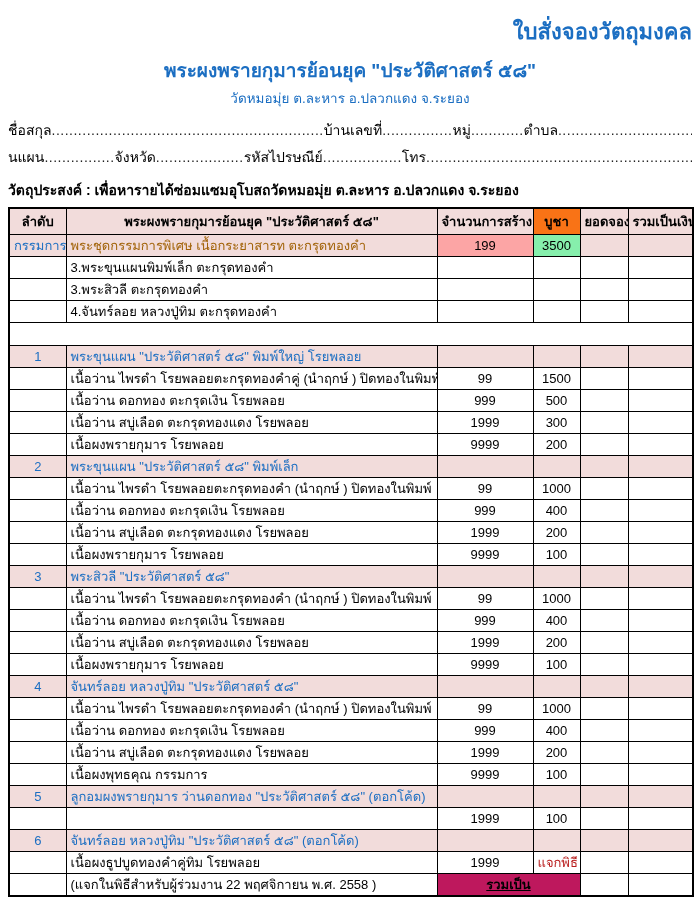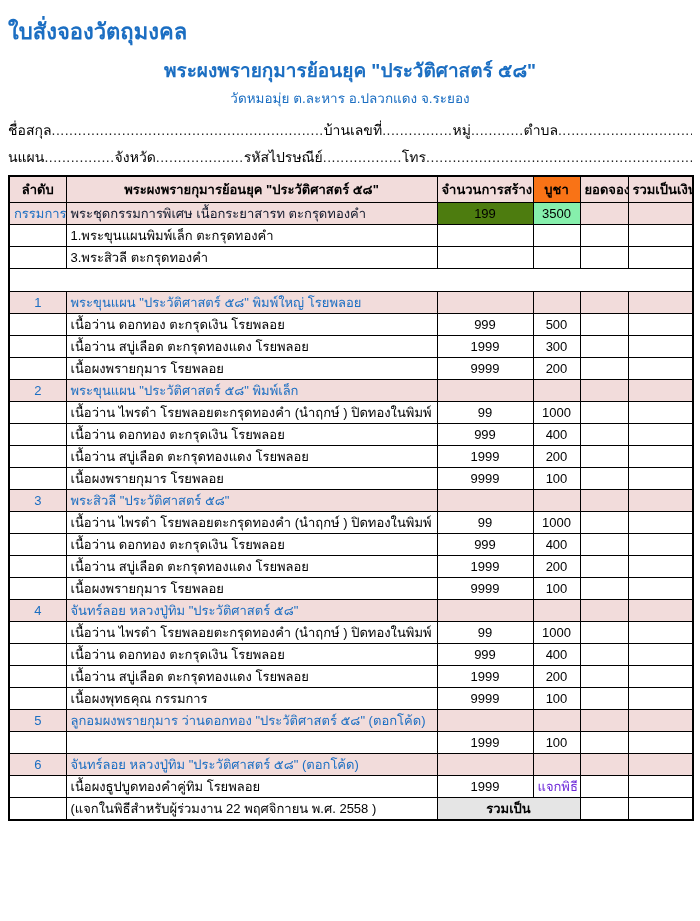--- a/index.html
+++ b/index.html
@@ -4,21 +4,21 @@
 <style>
   html,body{margin:0;padding:0;background:#fff;}
   body{
     width:700px;height:921px;overflow:hidden;
     font-family:"Liberation Sans","DejaVu Sans",sans-serif;
     color:#000;
   }
   .page{padding:6px 8px 0 8px;}
 
   
-  .title{ text-align:left; font-weight:bold; font-size:22px; margin:8px 0 2px 0;}
+  .title{ text-align:right; font-weight:bold; font-size:22px; margin:8px 0 2px 0;}
   .subtitle{ text-align:center; font-weight:bold; font-size:19px; margin:6px 0 2px 0;}
   .temple{ text-align:center; font-size:13.5px; margin:2px 0 8px 0;}
 
   
   .form-line{ font-size:14px; line-height:27px; white-space:nowrap; overflow:hidden; width:684px;}
   .form-line .dots{ letter-spacing:0.5px; color:#222;}
   .purpose{ font-size:14px; font-weight:600; margin:8px 0 6px 0;}
 
   
   table.order{ border-collapse:collapse; table-layout:fixed; width:684px; border:2px solid #000; margin-top:4px;}
@@ -40,20 +40,21 @@
 
   <div class="title" style="color: rgb(27, 110, 194);">ใบสั่งจองวัตถุมงคล</div>
   <div class="subtitle" style="color: rgb(27, 110, 194);">พระผงพรายกุมารย้อนยุค "ประวัติศาสตร์ ๕๘"</div>
   <div class="temple" style="color: rgb(27, 110, 194);">วัดหมอมุ่ย ต.ละหาร อ.ปลวกแดง จ.ระยอง</div>
 
   <div id="form-lines">
       <div class="form-line"><span>ชื่อสกุล</span><span class="dots">..............................................................</span><span>บ้านเลขที่</span><span class="dots">................</span><span>หมู่</span><span class="dots">............</span><span>ตำบล</span><span class="dots">...............................................</span></div>
       <div class="form-line"><span>นแผน</span><span class="dots">................</span><span>จังหวัด</span><span class="dots">....................</span><span>รหัสไปรษณีย์</span><span class="dots">..................</span><span>โทร</span><span class="dots">...................................................................</span></div>
     </div>
 
+  <div class="purpose">วัตถุประสงค์ : เพื่อหารายได้ซ่อมแซมอุโบสถวัดหมอมุ่ย ต.ละหาร อ.ปลวกแดง จ.ระยอง</div>
 
   <table class="order">
     <colgroup>
       <col style="width:57px">
         <col style="width:371px">
         <col style="width:96px">
       <col style="width:47px">
         <col style="width:48px">
         <col style="width:65px">
     </colgroup>
@@ -63,52 +64,68 @@
           <th style="background: rgb(242, 220, 219);">พระผงพรายกุมารย้อนยุค "ประวัติศาสตร์ ๕๘"</th>
           <th style="background: rgb(242, 220, 219);">จำนวนการสร้าง</th>
           <th style="background: #f97316;">บูชา</th>
           <th style="background: rgb(242, 220, 219);">ยอดจอง</th>
           <th style="background: rgb(242, 220, 219);">รวมเป็นเงิน</th>
         </tr>
     </thead>
     <tbody id="order-tbody">
         <tr class="sec">
           <td class="c-no" style="background: rgb(242, 220, 219); color: rgb(27, 110, 194);">กรรมการ</td>
-          <td class="c-desc" style="background: rgb(242, 220, 219); color: #0f172a;">พระชุดกรรมการพิเศษ เนื้อกระยาสารท ตะกรุดทองคำ</td>
-          <td class="c-qty" style="background: #4d7c0f;">199</td>
+          <td class="c-desc" style="background: rgb(242, 220, 219); color: #a16207;">พระชุดกรรมการพิเศษ เนื้อกระยาสารท ตะกรุดทองคำ</td>
+          <td class="c-qty" style="background: #fca5a5;">199</td>
           <td class="c-price" style="background: #86efac;">3500</td>
           <td class="c-order" style="background: rgb(242, 220, 219);"></td>
           <td class="c-total" style="background: rgb(242, 220, 219);"></td>
         </tr>
         <tr>
           <td class="c-no"></td>
-          <td class="c-desc">1.พระขุนแผนพิมพ์เล็ก ตะกรุดทองคำ</td>
+          <td class="c-desc">3.พระขุนแผนพิมพ์เล็ก ตะกรุดทองคำ</td>
           <td class="c-qty"></td>
           <td class="c-price"></td>
           <td class="c-order"></td>
           <td class="c-total"></td>
         </tr>
         <tr>
           <td class="c-no"></td>
           <td class="c-desc">3.พระสิวลี ตะกรุดทองคำ</td>
           <td class="c-qty"></td>
           <td class="c-price"></td>
           <td class="c-order"></td>
           <td class="c-total"></td>
         </tr>
+        <tr>
+          <td class="c-no"></td>
+          <td class="c-desc">4.จันทร์ลอย หลวงปู่ทิม ตะกรุดทองคำ</td>
+          <td class="c-qty"></td>
+          <td class="c-price"></td>
+          <td class="c-order"></td>
+          <td class="c-total"></td>
+        </tr>
         <tr class="empty-row">
           <td class="" colspan="6"></td>
         </tr>
         <tr class="sec">
           <td class="c-no" style="background: rgb(242, 220, 219); color: rgb(27, 110, 194);">1</td>
           <td class="c-desc" style="background: rgb(242, 220, 219); color: rgb(27, 110, 194);">พระขุนแผน "ประวัติศาสตร์ ๕๘" พิมพ์ใหญ่ โรยพลอย</td>
           <td class="c-qty" style="background: rgb(242, 220, 219);"></td>
           <td class="c-price" style="background: rgb(242, 220, 219);"></td>
           <td class="c-order" style="background: rgb(242, 220, 219);"></td>
           <td class="c-total" style="background: rgb(242, 220, 219);"></td>
+        </tr>
+        <tr>
+          <td class="c-no"></td>
+          <td class="c-desc">เนื้อว่าน ไพรดำ โรยพลอยตะกรุดทองคำคู่  (นำฤกษ์ ) ปิดทองในพิมพ์</td>
+          <td class="c-qty">99</td>
+          <td class="c-price">1500</td>
+          <td class="c-order"></td>
+          <td class="c-total"></td>
         </tr>
         <tr>
           <td class="c-no"></td>
           <td class="c-desc">เนื้อว่าน ดอกทอง ตะกรุดเงิน โรยพลอย</td>
           <td class="c-qty">999</td>
           <td class="c-price">500</td>
           <td class="c-order"></td>
           <td class="c-total"></td>
         </tr>
         <tr>
@@ -268,27 +285,27 @@
           <td class="c-desc" style="background: rgb(242, 220, 219); color: rgb(27, 110, 194);">จันทร์ลอย หลวงปู่ทิม "ประวัติศาสตร์ ๕๘"  (ตอกโค้ด)</td>
           <td class="c-qty" style="background: rgb(242, 220, 219);"></td>
           <td class="c-price" style="background: rgb(242, 220, 219);"></td>
           <td class="c-order" style="background: rgb(242, 220, 219);"></td>
           <td class="c-total" style="background: rgb(242, 220, 219);"></td>
         </tr>
         <tr>
           <td class="c-no"></td>
           <td class="c-desc">เนื้อผงธูปบูดทองคำคู่ทิม โรยพลอย</td>
           <td class="c-qty">1999</td>
-          <td class="c-price" style="color: #6d28d9; text-align: right;">แจกพิธี</td>
+          <td class="c-price" style="color: #b91c1c; text-align: right;">แจกพิธี</td>
           <td class="c-order"></td>
           <td class="c-total"></td>
         </tr>
         <tr class="total-row">
           <td class="c-no"></td>
           <td class="c-desc">(แจกในพิธีสำหรับผู้ร่วมงาน 22 พฤศจิกายน พ.ศ. 2558 )</td>
-          <td class="merged" colspan="2" style="background: #e5e5e5;">รวมเป็น</td>
+          <td class="merged" colspan="2" style="background: #be185d; text-decoration: underline;">รวมเป็น</td>
           <td class="c-order"></td>
           <td class="c-total"></td>
         </tr>
       </tbody>
   </table>
 
 </div>
 
 </body></html>

